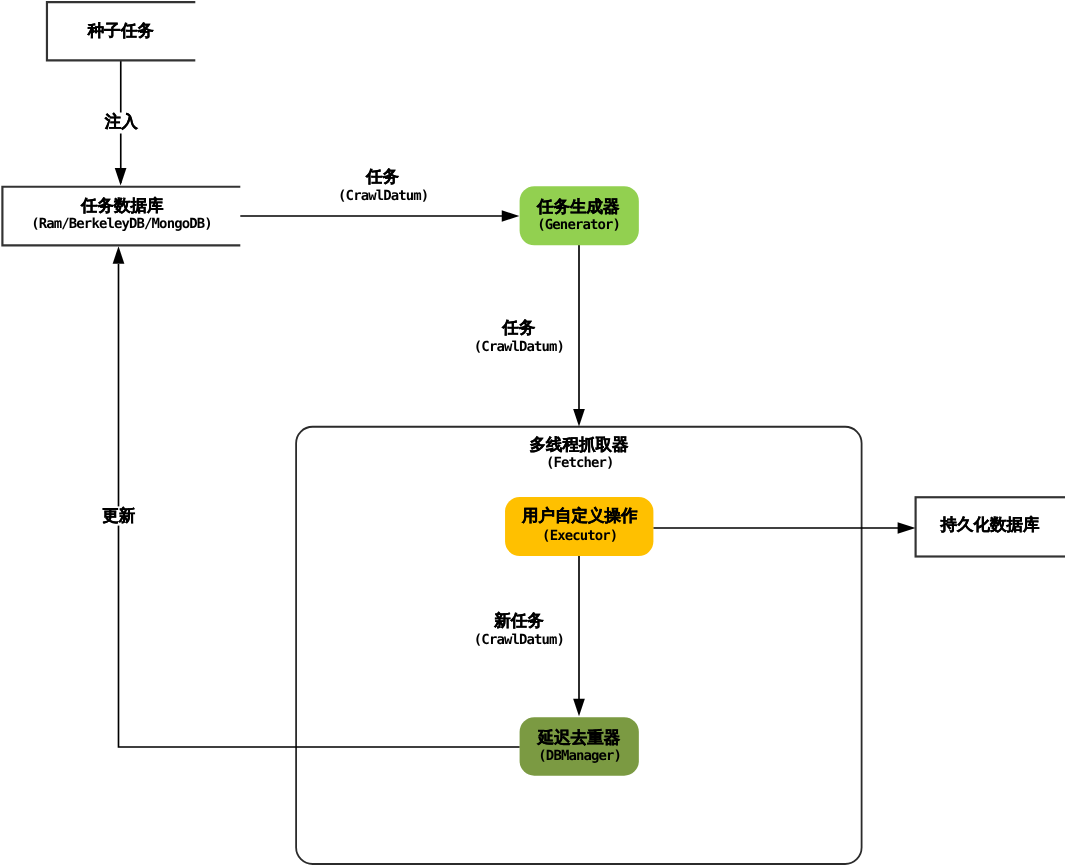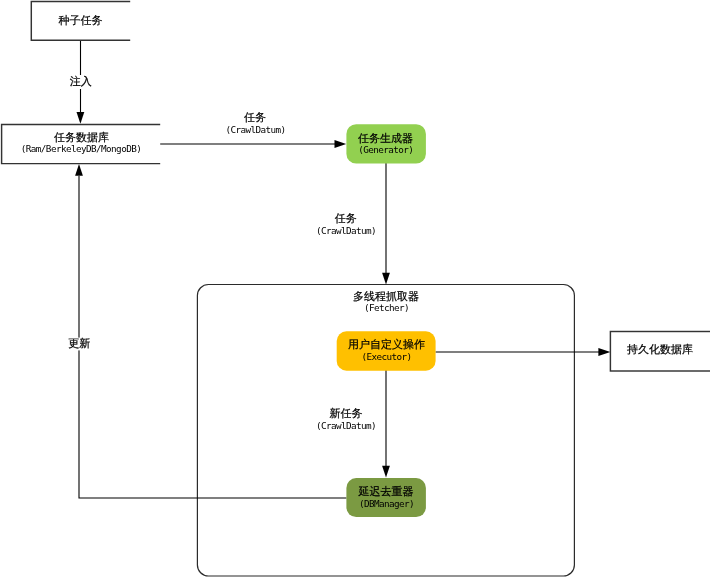--- a/index.html
+++ b/index.html
@@ -1,19 +1,19 @@
 <!DOCTYPE html>
 <html><head>
 <meta charset="utf-8">
 <title>Crawler Architecture Diagram</title>
 <style>
   html,body{margin:0;padding:0;}
   body{width:710px;height:577px;background:#ffffff;overflow:hidden;
        font-family:"Liberation Sans",sans-serif;}
-  #stage{position:relative;width:710px;height:577px;background:#fff;}
+  #stage{position:relative;width:710px;height:577px;background:#fff;font-weight:bold;}
   svg{position:absolute;left:0;top:0;display:block;}
   .lbl-cn{font-family:"Liberation Sans",sans-serif;font-size:11px;fill:#000;stroke:#000;stroke-width:0.22px;paint-order:stroke fill;}
   .lbl-en{font-family:"DejaVu Sans Mono",monospace;font-size:9.3px;letter-spacing:-0.58px;fill:#000;}
   .edge{fill:none;stroke:#000;stroke-width:1.1;}
 </style>
 </head>
 <body>
 
 <div id="stage">
 <svg width="710" height="577" viewBox="0 0 710 577">

